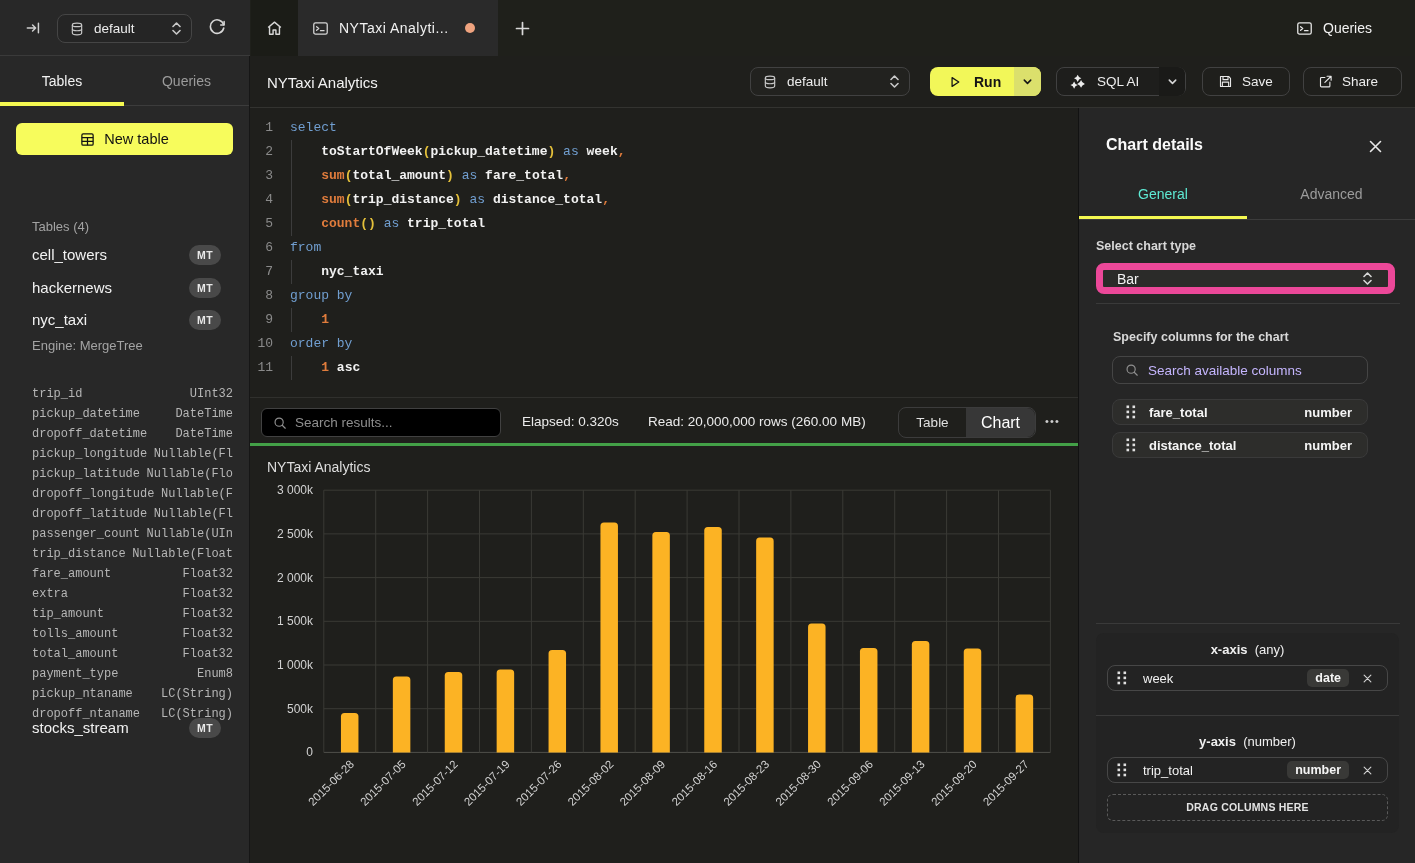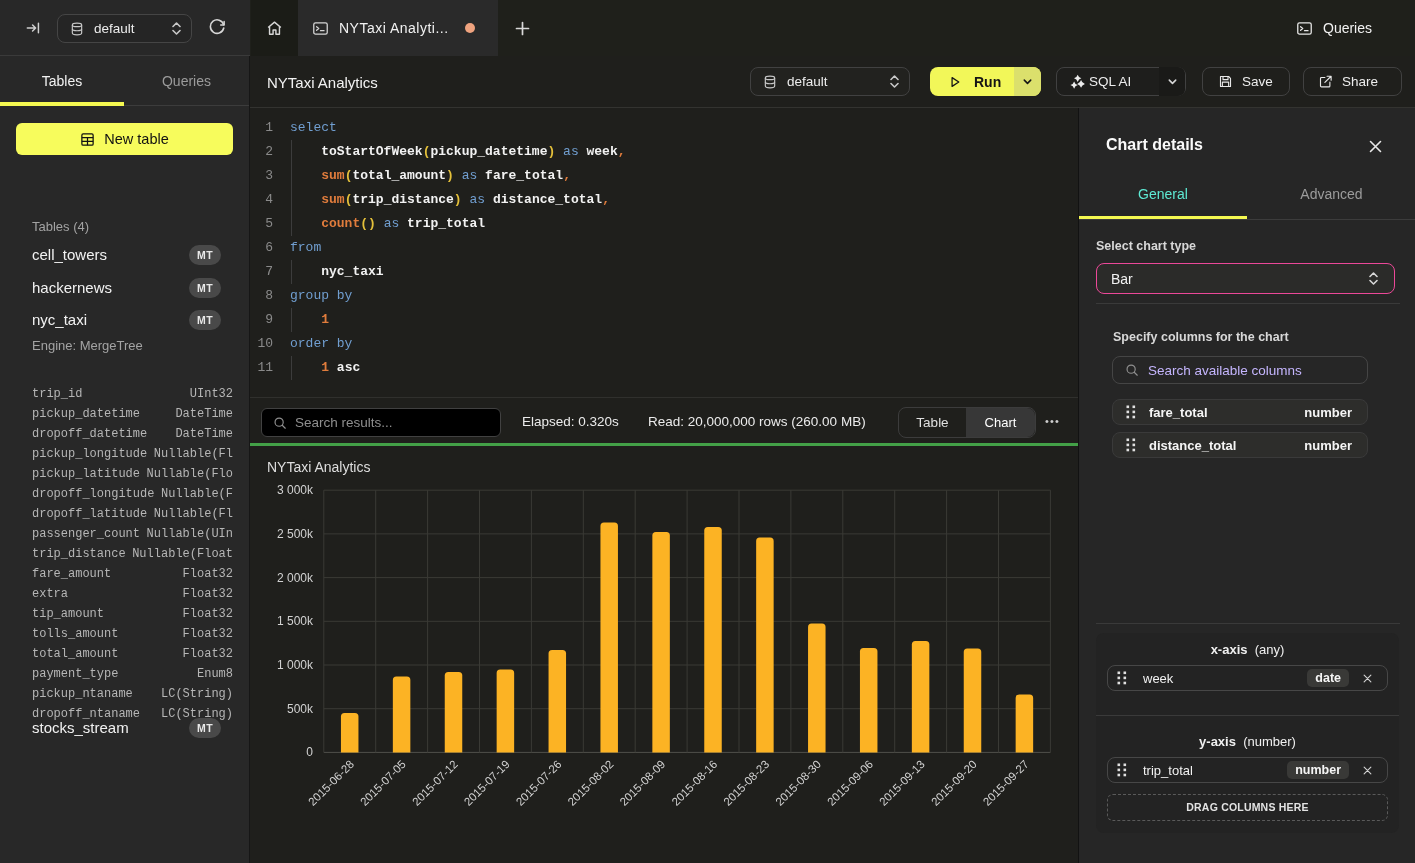--- a/index.html
+++ b/index.html
@@ -44,37 +44,37 @@
 .pr { color:#e4c03a; }
 .cm { color:#e07c3c; }
 .guide { position:absolute; left:40.5px; width:1px; background:#3c3c3c; }
 
 
 #toolbar { left:250px; top:397px; width:828px; height:46px; background:#1f1f1c; border-top:1px solid #30302d; }
 #res-search { position:absolute; left:11px; top:10px; width:240px; height:29px; border:1px solid #414141; border-radius:6px; background:#000000; display:flex; align-items:center; color:#8f8f8f; font-size:13.5px; }
 .stat { position:absolute; top:0; height:46px; display:flex; align-items:center; color:#ebebeb; font-size:13.5px; }
 #toggle { position:absolute; left:648px; top:9px; width:138px; height:31px; border:1px solid #3c3c3c; border-radius:8px; display:flex; }
 #toggle .a { width:68px; display:flex; align-items:center; justify-content:center; color:#e0e0e0; font-size:13.5px; }
-#toggle .b { width:70px; background:#373737; border-radius:0 8px 8px 0; display:flex; align-items:center; justify-content:center; color:#fff; font-size:13px; }
+#toggle .b { width:70px; background:#373737; border-radius:0 8px 8px 0; display:flex; align-items:center; justify-content:center; color:#fff; font-size:16px; }
 #dots { position:absolute; left:795px; top:0; height:46px; display:flex; align-items:center; color:#cecece; font-size:11px; letter-spacing:1.2px; }
 #greenline { left:250px; top:443px; width:828px; height:3px; background:#43a047; }
 
 
 #chartwrap { left:250px; top:446px; width:828px; height:417px; background:#1f1f1c; }
 
 
 #panel { left:1078px; top:108px; width:337px; height:755px; background:#262626; border-left:1px solid #121212; }
 #panel .inner { position:absolute; }
 #pd-title { left:27px; top:28px; color:#fafafa; font-size:16px; font-weight:bold; }
 .ptab1 { position:absolute; left:0; top:78px; width:168px; height:34px; text-align:center; color:#5eead4; font-size:14px; }
 .ptab2 { position:absolute; left:168px; top:78px; width:169px; height:34px; text-align:center; color:#9b9b9b; font-size:14px; }
 #ptab-line { left:0; top:111px; width:337px; height:1px; background:#3c3c3c; }
 #ptab-yellow { left:0; top:108px; width:168px; height:3px; background:#f5f951; }
 .plabel { position:absolute; color:#d8d8d8; font-size:12.5px; font-weight:bold; }
-#bar-select { left:17px; top:155px; width:299px; height:31px; border:1px solid #ec4899; border-radius:8px; background:#2b2b29; display:flex; align-items:center; color:#f2f2f2; font-size:14px; }
+#bar-select { left:17px; top:155px; width:299px; height:31px; border:7px solid #ec4899; border-radius:8px; background:#2b2b29; display:flex; align-items:center; color:#f2f2f2; font-size:14px; }
 .pdivider { position:absolute; left:17px; width:304px; height:1px; background:#3a3a3a; }
 #col-search { left:33px; top:248px; width:256px; height:28px; border:1px solid #454545; border-radius:8px; display:flex; align-items:center; color:#c4b5fd; font-size:13.5px; }
 .colrow { position:absolute; left:33px; width:256px; height:26px; background:#2d2d2b; border:1px solid #3a3a3a; border-radius:8px; display:flex; align-items:center; color:#f5f5f5; font-size:13px; font-weight:bold; }
 #axiscard { left:17px; top:525px; width:303px; height:200px; background:#232323; border-radius:8px; }
 .axlabel { position:absolute; width:303px; text-align:center; color:#f0f0f0; font-size:13px; }
 .axrow { position:absolute; left:11px; width:281px; height:26px; border:1px solid #474747; border-radius:8px; display:flex; align-items:center; color:#f2f2f2; font-size:13px; }
 .badge { background:#393937; border-radius:5px; color:#f5f5f5; font-size:12.5px; font-weight:bold; padding:2px 8px; }
 #dragbox { position:absolute; left:11px; top:160.5px; width:281px; height:27px; border:1.5px dashed #5a5a5a; border-radius:6px; display:flex; align-items:center; justify-content:center; color:#e3e3e3; font-size:10.5px; font-weight:bold; letter-spacing:.2px; }
 </style>
 </head>
@@ -189,21 +189,21 @@
       <span style="margin-left:auto;width:27px;height:29px;background:#dbe06c;border-radius:0 8px 8px 0;display:flex;align-items:center;justify-content:center">
         <svg width="11" height="11" viewBox="0 0 12 12" fill="none" stroke="#151515" stroke-width="1.7" stroke-linecap="round" stroke-linejoin="round">
             <path d="M2.5 4.5 6 8l3.5-3.5"></path>
           </svg>
       </span>
     </div>
     <div class="btn" style="left:806px;width:130px;background:#1e1e1c;padding:0">
       <svg style="margin-left:13px" width="15" height="15" viewBox="0 0 16 16" fill="#ececec">
           <path d="M8.2 0.6999999999999997 Q9.1 3.6999999999999997 12.1 4.6 Q9.1 5.5 8.2 8.5 Q7.299999999999999 5.5 4.299999999999999 4.6 Q7.299999999999999 3.6999999999999997 8.2 0.6999999999999997 Z M4.4 7.9 Q5.300000000000001 10.9 8.3 11.8 Q5.300000000000001 12.700000000000001 4.4 15.700000000000001 Q3.5000000000000004 12.700000000000001 0.5000000000000004 11.8 Q3.5000000000000004 10.9 4.4 7.9 Z M11.8 6.5 Q12.700000000000001 9.7 15.9 10.6 Q12.700000000000001 11.5 11.8 14.7 Q10.9 11.5 7.700000000000001 10.6 Q10.9 9.7 11.8 6.5 Z"></path>
         </svg>
-      <span style="margin-left:4px">SQL AI</span>
+      <span style="margin-left:12px">SQL AI</span>
       <span style="margin-left:auto;width:26px;height:29px;background:#1a1a18;border-radius:0 7px 7px 0;display:flex;align-items:center;justify-content:center">
         <svg width="11" height="11" viewBox="0 0 12 12" fill="none" stroke="#d6d6d6" stroke-width="1.7" stroke-linecap="round" stroke-linejoin="round">
             <path d="M2.5 4.5 6 8l3.5-3.5"></path>
           </svg>
       </span>
     </div>
     <div class="btn" style="left:952px;width:88px">
       <svg style="margin-left:15px" width="15" height="15" viewBox="0 0 24 24" fill="none" stroke="#e8e8e8" stroke-width="1.8" stroke-linejoin="round">
           <path d="M4 4h13l3 3v13H4z"></path>
           <path d="M8 4v5h8V4M7 20v-7h10v7"></path>

